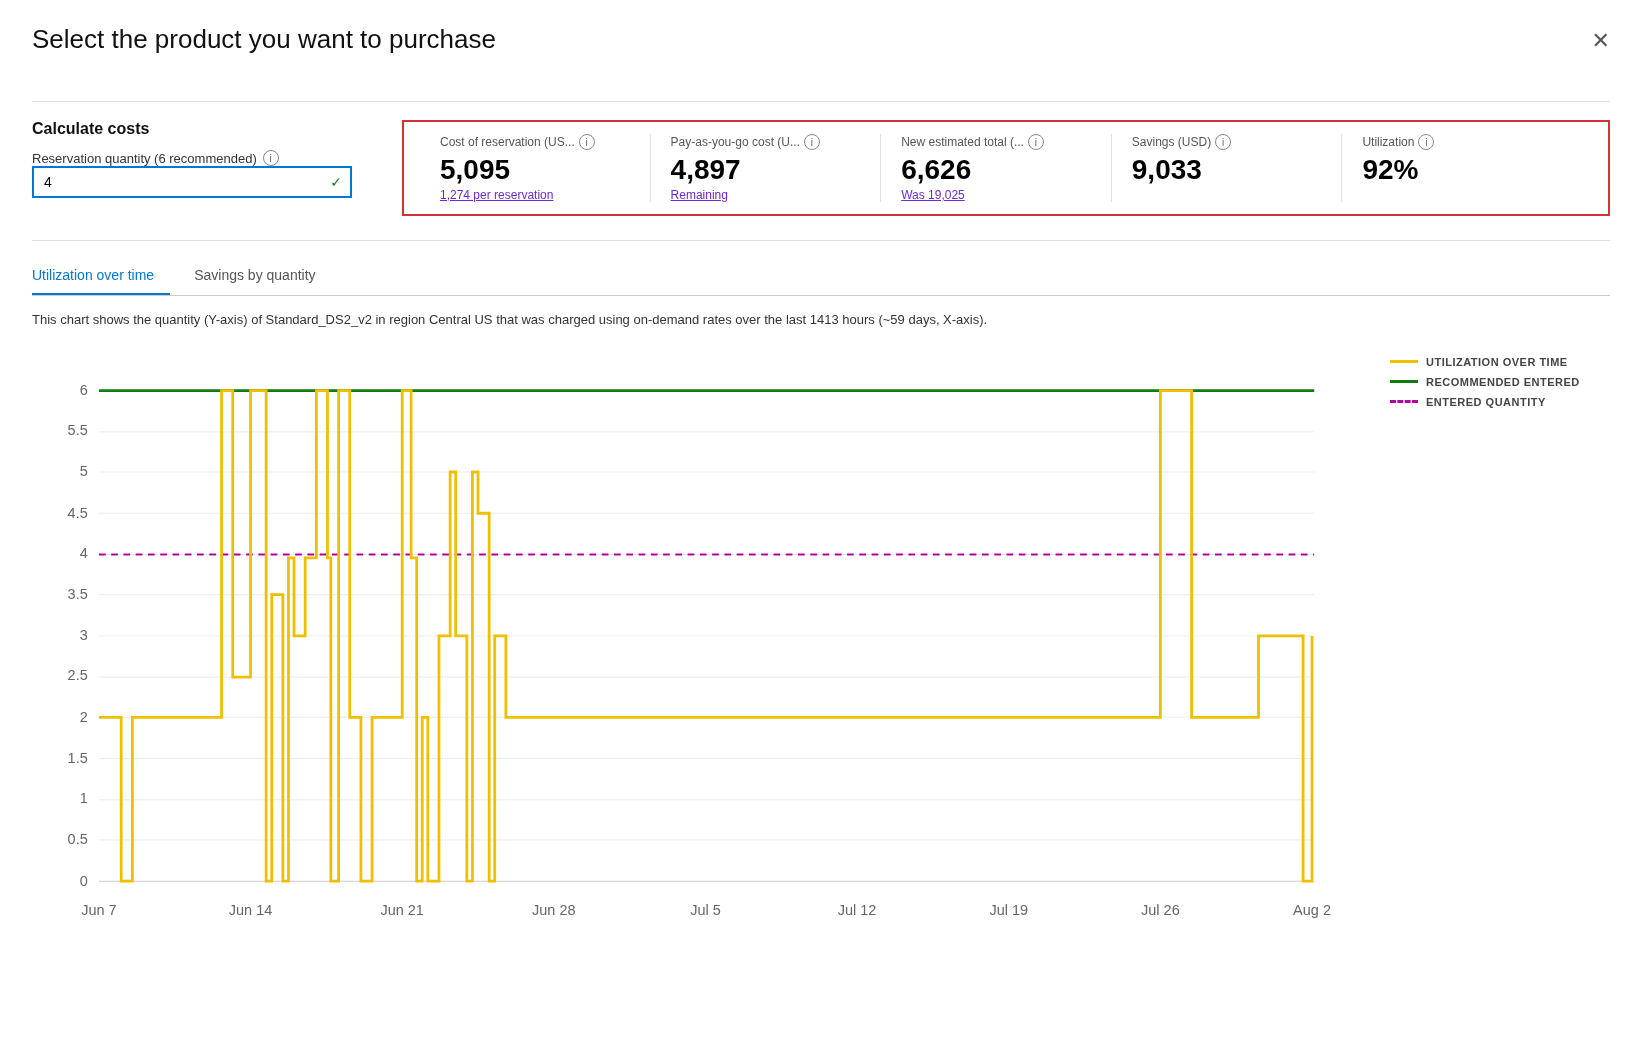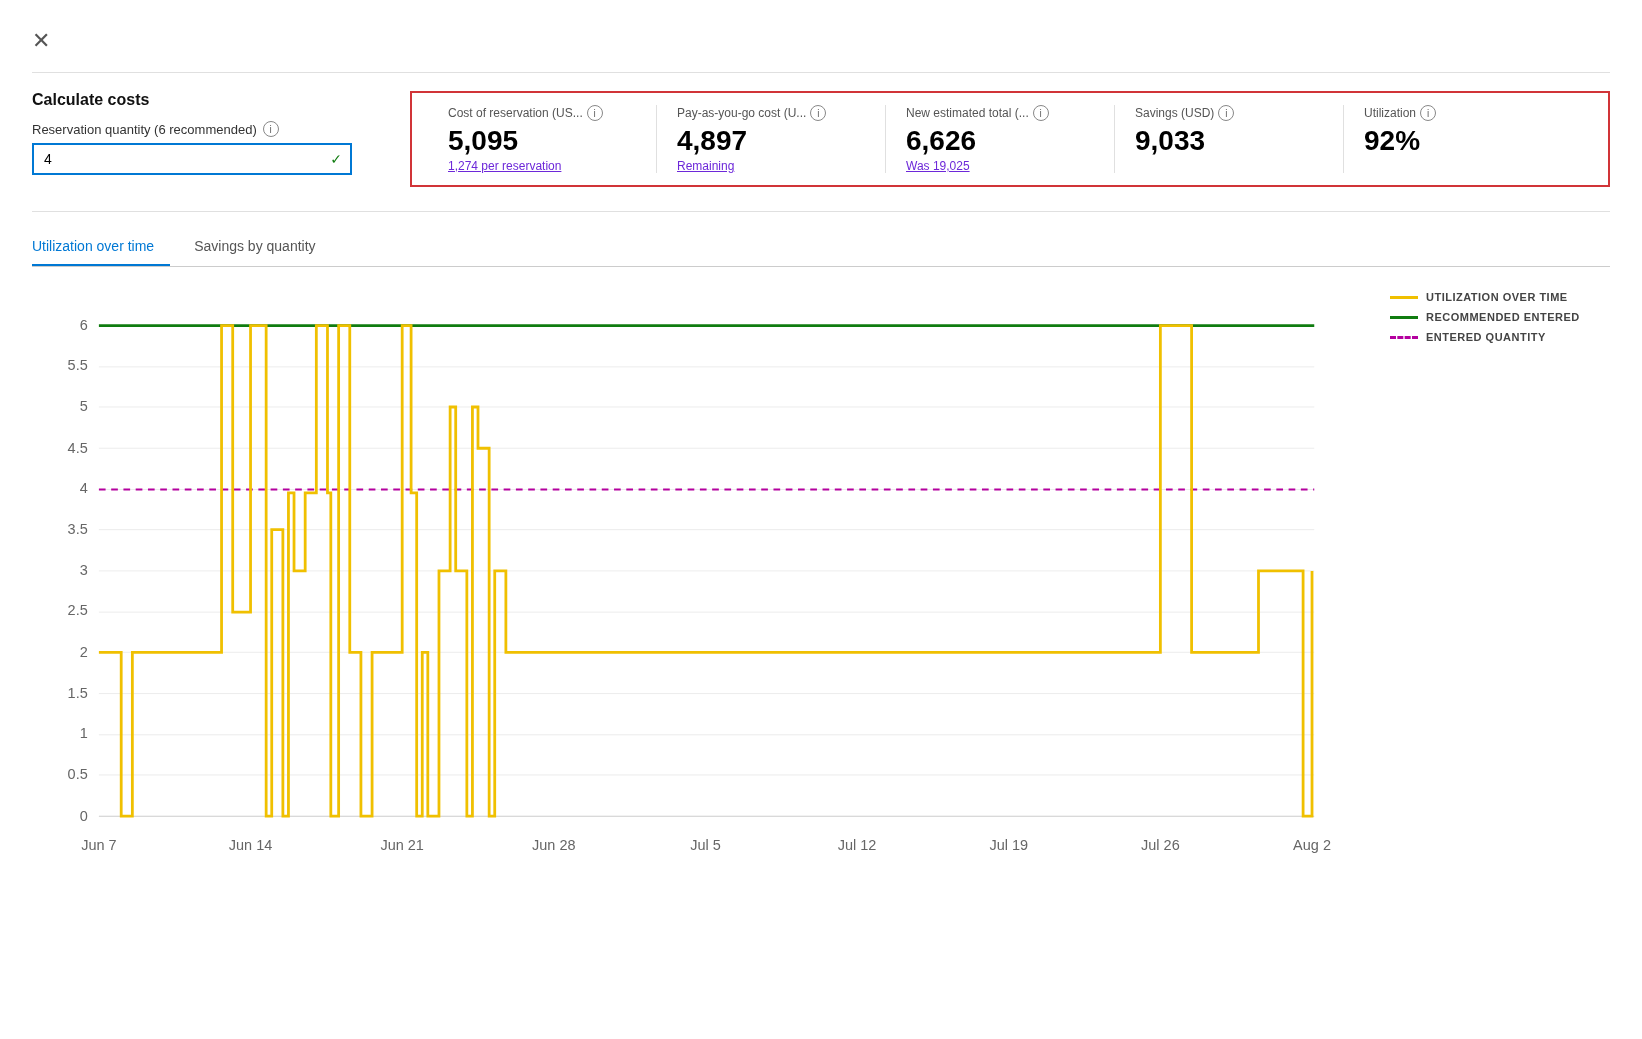--- a/index.html
+++ b/index.html
@@ -30,21 +30,20 @@
     }
     .section-label {
       font-size: 16px;
       font-weight: 600;
       margin-bottom: 12px;
       color: #111;
     }
     .field-label {
       font-size: 13px;
       color: #333;
-      margin-bottom: 6px;
       display: flex;
       align-items: center;
       gap: 6px;
     }
     .info-icon {
       display: inline-flex;
       align-items: center;
       justify-content: center;
       width: 16px;
       height: 16px;
@@ -104,21 +103,21 @@
       margin-bottom: 2px;
     }
     .metric-sub {
       font-size: 12px;
       color: #6d28d9;
       text-decoration: underline;
     }
     .top-row {
       display: flex;
       align-items: flex-start;
-      gap: 38px;
+      gap: 30px;
       margin-bottom: 24px;
     }
     .left-section {
       min-width: 340px;
     }
     .divider {
       border: none;
       border-top: 1px solid #e0e0e0;
       margin: 18px 0;
     }
@@ -188,20 +187,21 @@
     }
     svg.chart-svg {
       width: 100%;
       display: block;
     }
   </style>
 </head>
 <body>
 
 <div style="display:flex; justify-content:space-between; align-items:flex-start;">
+  <h1 class="page-title">Select the product you want to purchase</h1>
   <button class="close-btn" style="position:static; margin-top:4px;">✕</button>
 </div>
 
 <hr class="divider">
 
 <div class="top-row">
   <div class="left-section">
     <div class="section-label">Calculate costs</div>
     <div class="field-label">
       <span>Reservation quantity (6 recommended)</span>
@@ -259,20 +259,21 @@
 
 <hr class="divider" style="margin-top:0;">
 
 <div class="analyze-section">
 
   <div class="tabs">
     <div class="tab active">Utilization over time</div>
     <div class="tab">Savings by quantity</div>
   </div>
 
+  <div class="chart-desc">This chart shows the quantity (Y-axis) of Standard_DS2_v2 in region Central US that was charged using on-demand rates over the last 1413 hours (~59 days, X-axis).</div>
 
   <div class="chart-container">
     <div class="chart-area">
 
       <svg class="chart-svg" viewBox="0 0 1200 520">
 
         <line x1="60" y1="480" x2="1150" y2="480" stroke="#ccc" stroke-width="1"></line>
         <line x1="60" y1="443" x2="1150" y2="443" stroke="#ddd" stroke-width="0.5"></line>
         <line x1="60" y1="407" x2="1150" y2="407" stroke="#ddd" stroke-width="0.5"></line>
         <line x1="60" y1="370" x2="1150" y2="370" stroke="#ddd" stroke-width="0.5"></line>

